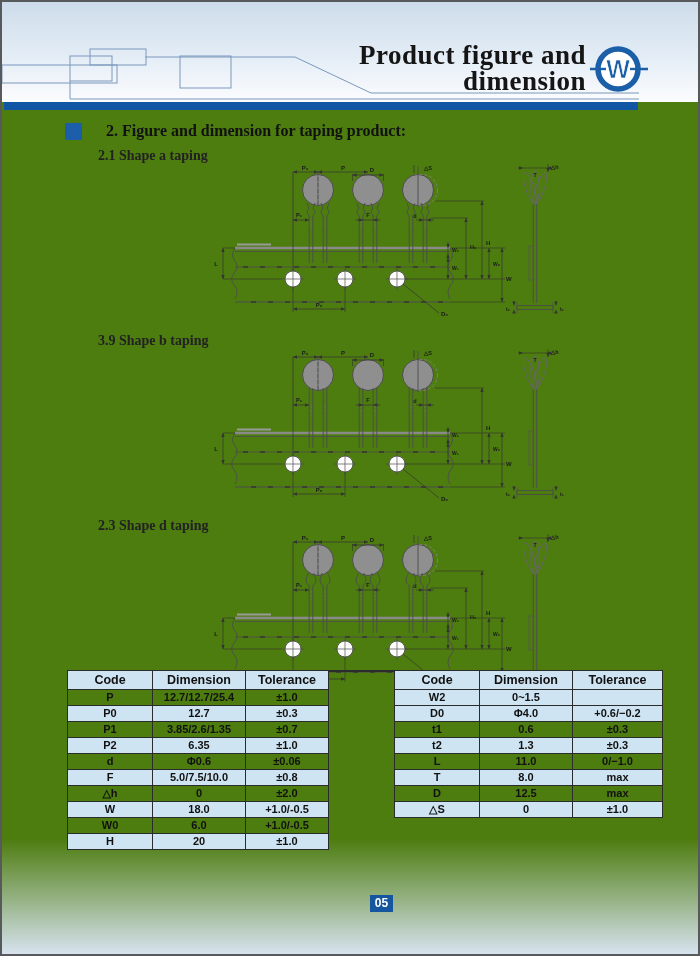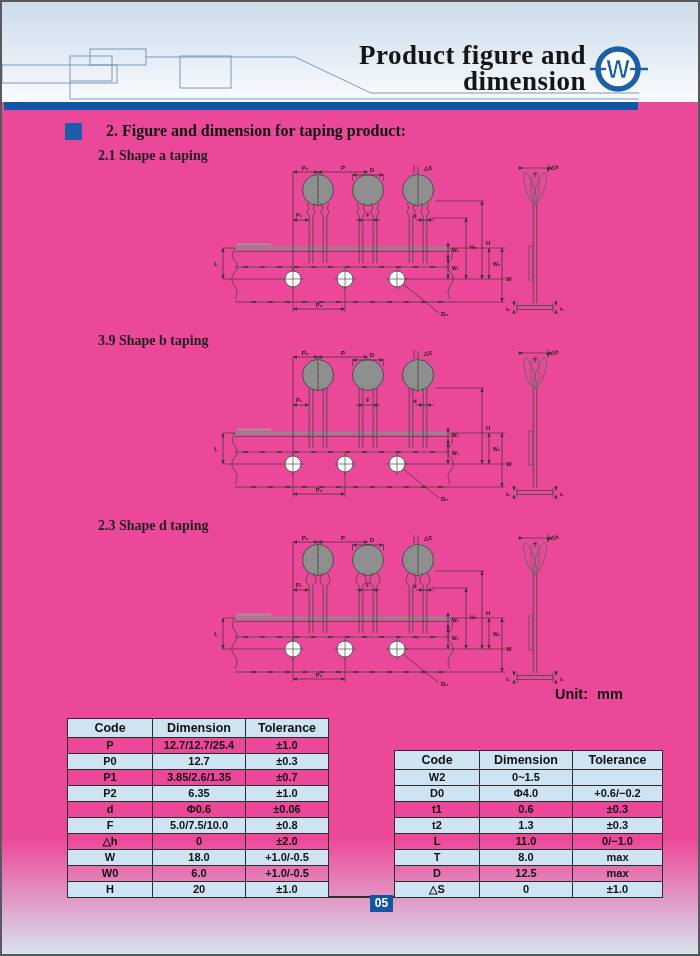--- a/index.html
+++ b/index.html
@@ -1,37 +1,37 @@
 <!DOCTYPE html>
 <html style="--accent: #1156a4; --tblblue: #cfe4f3;"><head>
 <meta charset="utf-8">
 <style>
   :root{ --accent:#1156a4; --tblblue:#cfe4f3; --line:#4d4d4d; }
   html,body{margin:0;padding:0;background:#e9e9e9;}
-  .page{position:relative;width:700px;height:956px;margin:0 auto;background:#ec4899;
+  .page{position:relative;width:700px;height:956px;margin:0 auto;background:#4d7c0f;
         border:2px solid #58595b;box-sizing:border-box;overflow:hidden;
         font-family:"Liberation Sans",sans-serif;}
   .bg-top{position:absolute;top:0;left:0;right:0;height:100px;
           background:linear-gradient(180deg,#cddcea 0%,#e4edf6 55%,#fbfcfe 100%);}
   .bg-bottom{position:absolute;left:0;right:0;bottom:0;height:115px;
           background:linear-gradient(180deg,rgba(215,227,240,0) 0%,#d7e3ef 100%);}
   .decor{position:absolute;top:0;left:0;}
   .blue-bar{position:absolute;top:100px;left:2px;width:634px;height:8px;background:var(--accent);}
   .title{position:absolute;top:40px;right:112px;text-align:right;
          font-family:"Liberation Serif",serif;font-weight:bold;font-size:27px;
          line-height:26px;color:#151515;letter-spacing:.5px;}
   .logo{position:absolute;top:40px;left:588px;}
   .sec{position:absolute;top:120px;left:63px;display:flex;gap:24px;align-items:flex-start;}
   .bullet{width:17px;height:17px;background:#1c5ea9;margin-top:1px;}
   .sec-title{font-family:"Liberation Serif",serif;font-weight:bold;font-size:16px;color:#111;}
   .fig-cap{position:absolute;left:96px;font-size:14px;font-weight:600;color:#222;font-family:Liberation Serif, serif;}
   .fig{position:absolute;left:183px;width:480px;height:168px;}
   .unit{position:absolute;left:553px;top:684px;font-size:14.5px;font-weight:bold;color:#111;}
   .unit .v{margin-left:9px;}
-  .tables{position:absolute;left:65px;top:716px;display:flex;align-items:flex-end;}
+  .tables{position:absolute;left:65px;top:668px;display:flex;align-items:flex-start;}
   table{border-collapse:collapse;font-size:11px;font-weight:bold;color:#111;text-align:center;}
   th,td{border:1px solid #2b2b2b;padding:0 2px;height:15px;line-height:15px;white-space:nowrap;}
   th{background:var(--tblblue);font-size:12.5px;height:18px;line-height:18px;}
   tr.alt td{background:var(--tblblue);}
   .spacer{width:65px;border:1px solid #2b2b2b;background:#fff;margin-left:-1px;margin-right:-1px;}
   .badge{position:absolute;left:340px;top:893px;width:23px;height:17px;background:#15569f;
          color:#fff;font-size:12px;font-weight:bold;text-align:center;line-height:17px;margin-left:28px;}
   svg text{font-family:"Liberation Sans",sans-serif;}
 </style>
 </head>

